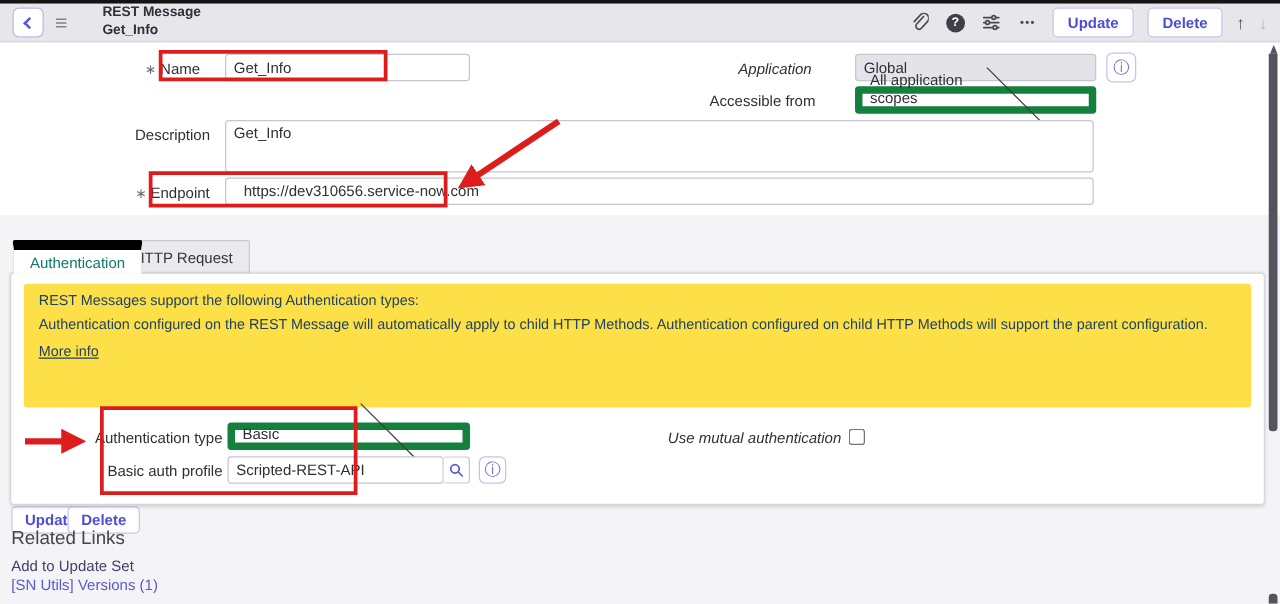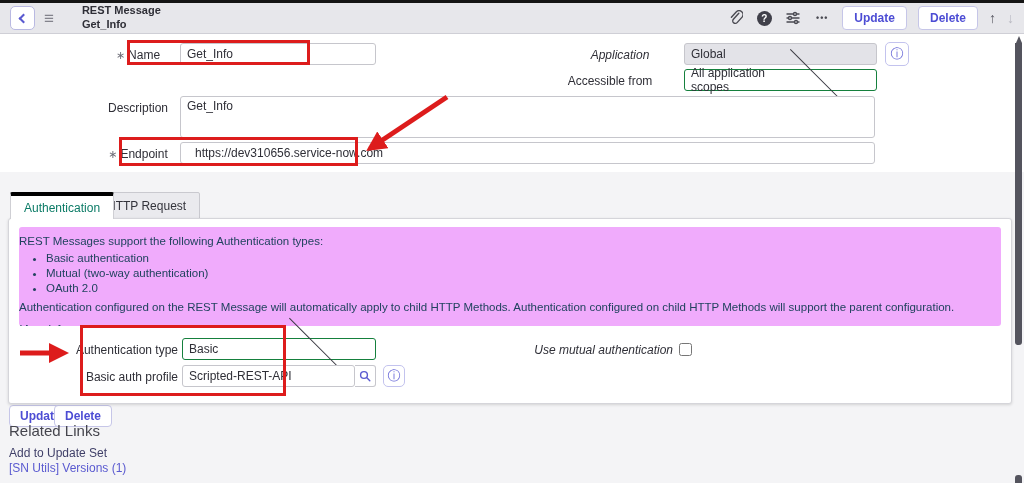--- a/index.html
+++ b/index.html
@@ -44,44 +44,44 @@
   .form-section { position:absolute; top:34px; left:0; width:1024px; height:138px; background:#fff; }
   .f-label { position:absolute; font-size:12px; color:#2f2f37; text-align:center; line-height:20px; white-space:nowrap; }
   .req { color:#6e6e78; margin-right:3px; font-size:11px; }
   .f-input, .f-area {
     position:absolute; border:1px solid #c6c6cc; border-radius:3px; background:#fff;
     font-size:12px; color:#2f2f37; padding:2px 6px; font-family:inherit; outline:none;
   }
   .f-area { resize:none; line-height:1.3; }
   .readonly { background:#e3e3e8; }
   .select-box {
-    position:absolute; border:1px solid #15803d; border-radius:3px; background:#fff;
-    font-size:12px; display:flex; align-items:center; padding:0 8px 0 6px; cursor:pointer;
+    position:absolute; border:6px solid #15803d; border-radius:3px; background:#fff;
+    font-size:12px; display:flex; align-items:flex-end; padding:0 8px 0 6px; cursor:pointer;
   }
   .select-box span { flex:1; }
   .chev-down { width:6px; height:6px; border-right:1.6px solid #3a3a42; border-bottom:1.6px solid #3a3a42;
     transform:rotate(45deg); margin-top:-3px; flex:none; }
   .info-btn {
     position:absolute; width:24px; height:24px; background:#fff; border:1px solid #c3c3ee;
     border-radius:5px; color:#6b6bd8; font-size:13px; display:flex; align-items:center;
     justify-content:center; cursor:pointer;
   }
   .info-btn::before { content:"\24D8"; }
 
   
   .lower { position:absolute; top:172px; left:0; width:1024px; height:311px; background:#f4f4f6; }
   .tab { position:absolute; top:20px; height:27px; font-size:12px; display:flex; align-items:center;
     padding:0 13px; cursor:pointer; border-radius:2px 2px 0 0; white-space:nowrap; }
   .tab-active { left:10px; background:#fff; border:1px solid #cfcfd4; border-bottom:none;
-    border-top:4px solid #000000; color:#0b7b66; z-index:3; }
+    border-top:8px solid #000000; color:#0b7b66; z-index:3; }
   .tab-inactive { left:93px; background:#eaeaee; border:1px solid #c9c9cf; color:#33333b; z-index:1; }
   .panel { position:absolute; top:46px; left:8px; width:1004px; height:186px; background:#fff;
     border:1px solid #d5d5da; border-radius:3px; box-shadow:0 1px 3px rgba(0,0,0,.14); z-index:2; }
-  .info-box { position:absolute; top:8px; left:10px; width:982px; height:99px; background:#f0abfc;
-    border-radius:3px; color:#21435f; font-size:11.5px; line-height:1.22; padding:7px 0; overflow:hidden; }
+  .info-box { position:absolute; top:8px; left:10px; width:982px; height:99px; background:#fde047;
+    border-radius:3px; color:#21435f; font-size:11.5px; line-height:1.22; padding:7px 12px; overflow:hidden; }
   .info-box ul { margin:3px 0 2px 27px; padding:0; }
   .info-box li { margin:1px 0; }
   .info-note { margin-top:5px; white-space:nowrap; }
   .more-info { display:inline-block; margin-top:8px; color:#21435f; text-decoration:underline; cursor:pointer; }
   .p-label { position:absolute; font-size:12px; color:#2f2f37; text-align:right; line-height:21px; white-space:nowrap; }
   .search-btn { position:absolute; width:21px; height:22px; background:#fff; border:1px solid #c6c6cc;
     border-left:none; border-radius:0 3px 3px 0; display:flex; align-items:center; justify-content:center; cursor:pointer; }
   .cbox { position:absolute; width:13px; height:13px; margin:0; cursor:pointer; }
 
   .foot-btn { position:absolute; background:#fff; border:1px solid #c6c6e8; border-radius:4px;
@@ -182,25 +182,20 @@
   <div class="tab tab-active">
     <span>Authentication</span>
   </div>
   <div class="tab tab-inactive">
     <span>HTTP Request</span>
   </div>
 
   <div class="panel">
     <div class="info-box">
       <div>REST Messages support the following Authentication types:</div>
-      <ul>
-        <li>Basic authentication</li>
-        <li>Mutual (two-way authentication)</li>
-        <li>OAuth 2.0</li>
-      </ul>
       <div class="info-note">Authentication configured on the REST Message will automatically apply to child HTTP Methods. Authentication configured on child HTTP Methods will support the parent configuration.</div>
       <a class="more-info">More info</a>
     </div>
 
     <div class="p-label" style="left:20px; top:121px; width:149px;">
       <span>Authentication type</span>
     </div>
     <div class="select-box" style="left:173px; top:119px; width:194px; height:22px;">
       <span>Basic</span>
       <span class="chev-down"></span>

